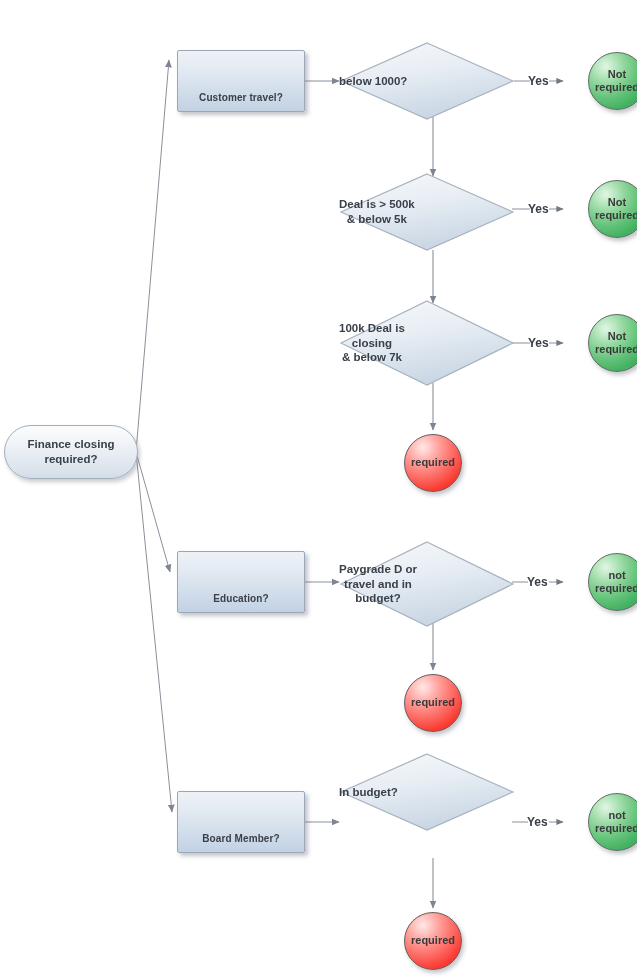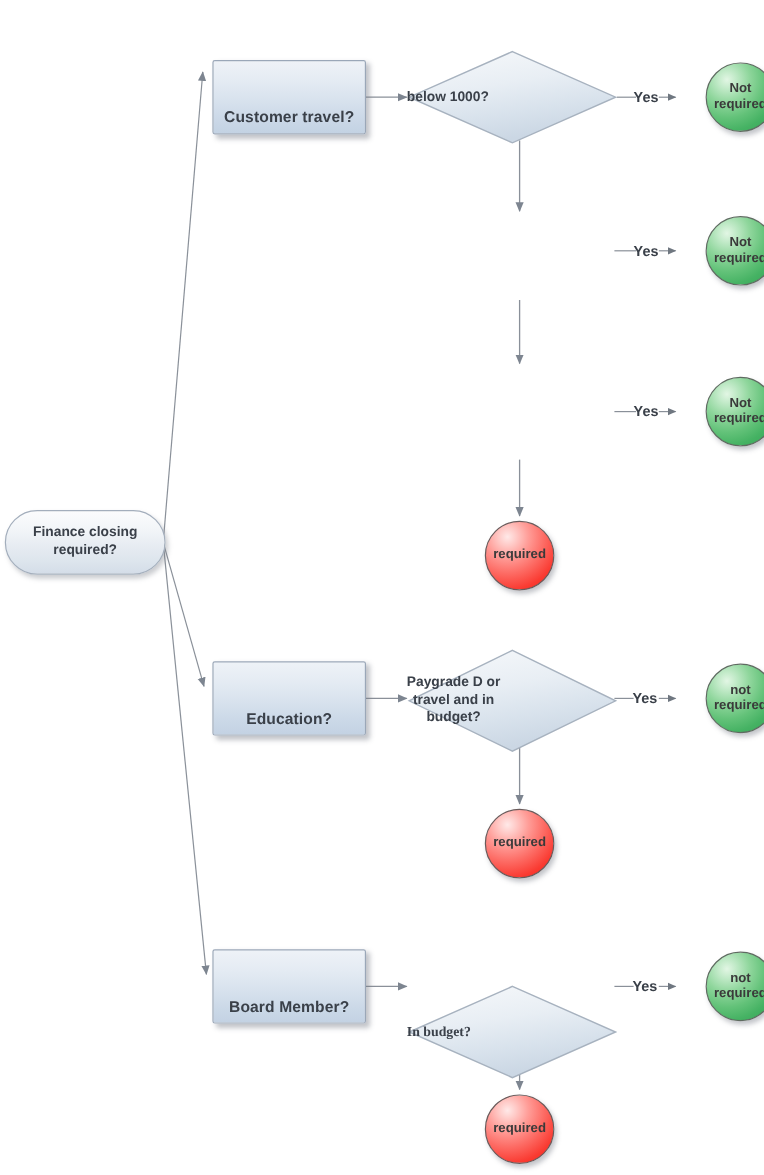--- a/index.html
+++ b/index.html
@@ -41,21 +41,21 @@
         #d9e3ee 52%,
         #ccd9e8 78%,
         #c3d2e3 100%);
     box-shadow: 3px 3px 4px rgba(120,125,135,0.45);
     display: flex;
     align-items: center;
     justify-content: center;
     box-sizing: border-box;
   }
   .proc-box .lbl {
-    font-size: 13px;
+    font-size: 10px;
     font-weight: bold;
     color: #3a4049;
     text-align: center;
     line-height: 1.25;
     letter-spacing: 0.1px;
     margin-top: 35px;
   }
 
   
   .term-box {
@@ -269,30 +269,53 @@
 
   <div class="edge-label" style="left:528px; top:74px;">Yes</div>
 
   <div class="circ green" style="left:564px; top:52px;">
     <div class="lbl">
       <span>Not</span><br>
       <span>required</span>
     </div>
   </div>
 
+  <div class="diamond" style="left:339px; top:172px; width:176px; height:80px;">
+    <svg class="dshape" viewBox="0 0 176 80" preserveAspectRatio="none">
+      <polygon points="88,2 174,40 88,78 2,40" fill="url(#dg1)" stroke="#a7b2bf" stroke-width="1.2"></polygon>
+    </svg>
+    <div class="dlabel">
+      <div>
+        <span>Deal is &gt; 500k</span><br>
+        <span>&amp; below 5k</span>
+      </div>
+    </div>
+  </div>
 
   <div class="edge-label" style="left:528px; top:202px;">Yes</div>
 
   <div class="circ green" style="left:564px; top:180px;">
     <div class="lbl">
       <span>Not</span><br>
       <span>required</span>
     </div>
   </div>
 
+  <div class="diamond" style="left:339px; top:299px; width:176px; height:88px;">
+    <svg class="dshape" viewBox="0 0 176 88" preserveAspectRatio="none">
+      <polygon points="88,2 174,44 88,86 2,44" fill="url(#dg1)" stroke="#a7b2bf" stroke-width="1.2"></polygon>
+    </svg>
+    <div class="dlabel">
+      <div>
+        <span>100k Deal is</span><br>
+        <span>closing</span><br>
+        <span>&amp; below 7k</span>
+      </div>
+    </div>
+  </div>
 
   <div class="edge-label" style="left:528px; top:336px;">Yes</div>
 
   <div class="circ green" style="left:564px; top:314px;">
     <div class="lbl">
       <span>Not</span><br>
       <span>required</span>
     </div>
   </div>
 
@@ -327,21 +350,21 @@
   </div>
 
   <div class="circ red" style="left:404px; top:674px;">
     <div class="lbl">required</div>
   </div>
 
   <div class="proc-box" style="left:177px; top:791px;">
     <div class="lbl">Board Member?</div>
   </div>
 
-  <div class="diamond" style="left:339px; top:820px; width:176px; height:80px;font-family:Liberation Serif, serif;">
+  <div class="diamond" style="left:339px; top:752px; width:176px; height:80px;">
     <svg class="dshape" viewBox="0 0 176 80" preserveAspectRatio="none">
       <polygon points="88,2 174,40 88,78 2,40" fill="url(#dg1)" stroke="#a7b2bf" stroke-width="1.2"></polygon>
     </svg>
     <div class="dlabel">
       <div>
         <span>In budget?</span>
       </div>
     </div>
   </div>
 

